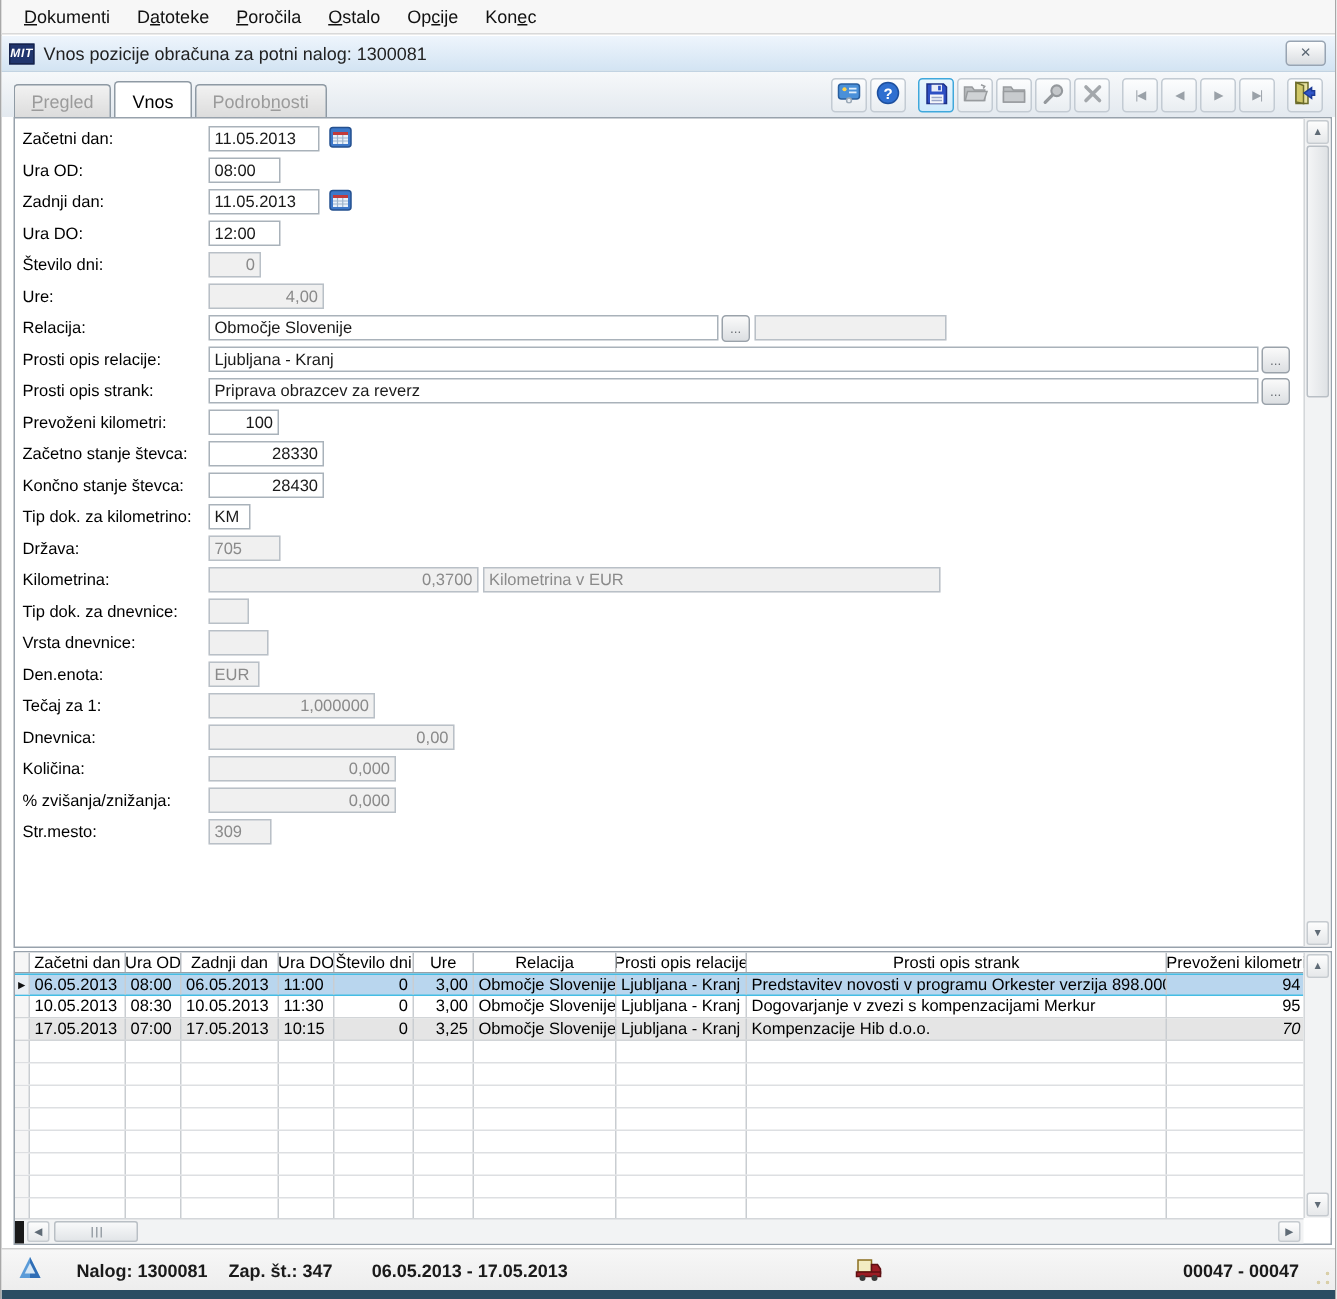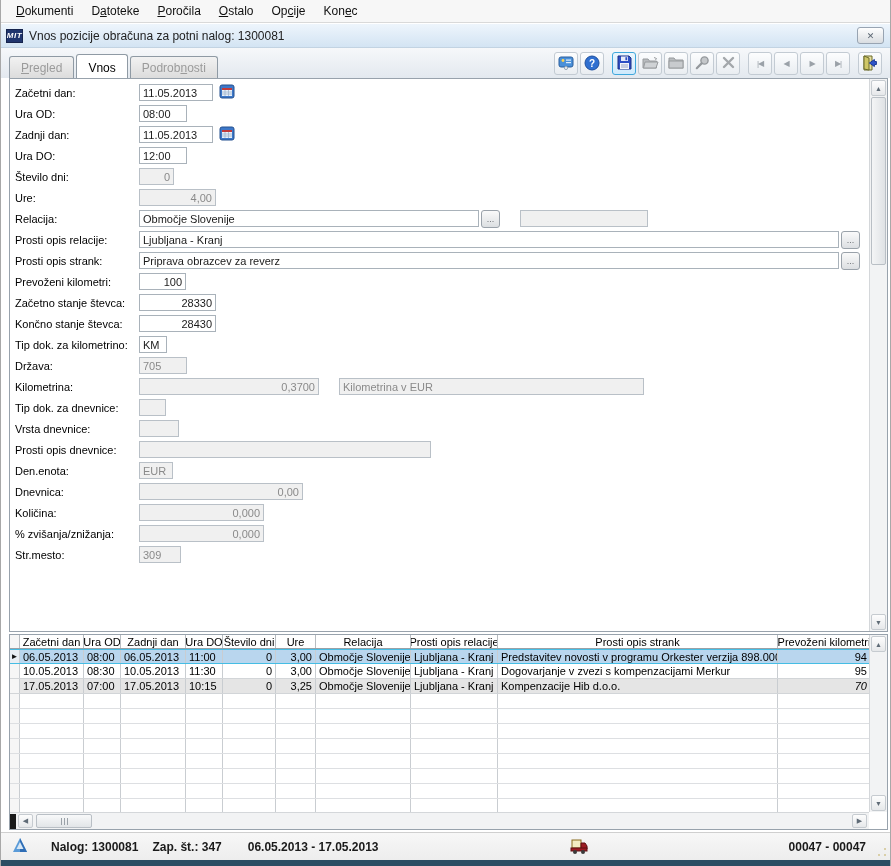--- a/index.html
+++ b/index.html
@@ -46,21 +46,21 @@
   .content { position:absolute; left:8px; top:78px; width:879px; height:554px;
              border:1px solid #98a2ac; background:#fff; }
   .formarea { position:absolute; left:0; top:0; right:18px; bottom:0; overflow:hidden; padding-top:3px; }
   .frow { display:flex; align-items:center; height:21px; padding-left:5px; }
   .flabel { width:124px; flex:none; color:#000; font-size:11px; }
   .finput { height:17px; border:1px solid #a9b2ba; padding:1px 3px; font-size:11px; flex:none;
             display:inline-flex; align-items:center; overflow:hidden; white-space:nowrap; }
   .finput.en { background:#fff; color:#1a1a1a; }
   .finput.dis { background:#f0f0f0; color:#8a8a8a; border-color:#b9c0c7; }
   .finput.right { justify-content:flex-end; }
-  .fextra { margin-left:20px; }
+  .fextra { margin-left:3px; }
   .ell-btn { width:19px; height:18px; margin-left:2px; border:1px solid #9aa2aa; border-radius:3px;
              background:linear-gradient(#fafafa,#dcdfe2); color:#6a6f74; font-size:9px; line-height:7px;
              display:inline-flex; align-items:flex-end; justify-content:center; padding-bottom:4px; flex:none; }
   .cal-icon { margin-left:6px; flex:none; }
 
   
   .vscroll { position:absolute; right:0; top:0; bottom:0; width:18px; background:#f2f3f4;
              border-left:1px solid #d4d7da; }
   .sb-btn { position:absolute; left:1px; right:1px; height:16px; background:linear-gradient(#fdfdfd,#e6e8ea);
             border:1px solid #c6cbd0; border-radius:2px; display:flex; align-items:center; justify-content:center;
@@ -313,26 +313,26 @@
         </div>
         <div class="frow">
           <span class="flabel">Tip dok. za dnevnice:</span>
           <span class="finput dis" style="width: 27px;"></span>
         </div>
         <div class="frow">
           <span class="flabel">Vrsta dnevnice:</span>
           <span class="finput dis" style="width: 40px;"></span>
         </div>
         <div class="frow">
-          <span class="flabel">Prosti opis dnevnice:</span>
-          <span class="finput dis" style="width: 292px;"></span>
-        </div>
-        <div class="frow">
           <span class="flabel">Den.enota:</span>
           <span class="finput dis" style="width: 34px;">EUR</span>
+        </div>
+        <div class="frow">
+          <span class="flabel">Tečaj za 1:</span>
+          <span class="finput dis right" style="width: 111px;">1,000000</span>
         </div>
         <div class="frow">
           <span class="flabel">Dnevnica:</span>
           <span class="finput dis right" style="width: 164px;">0,00</span>
         </div>
         <div class="frow">
           <span class="flabel">Količina:</span>
           <span class="finput dis right" style="width: 125px;">0,000</span>
         </div>
         <div class="frow">

